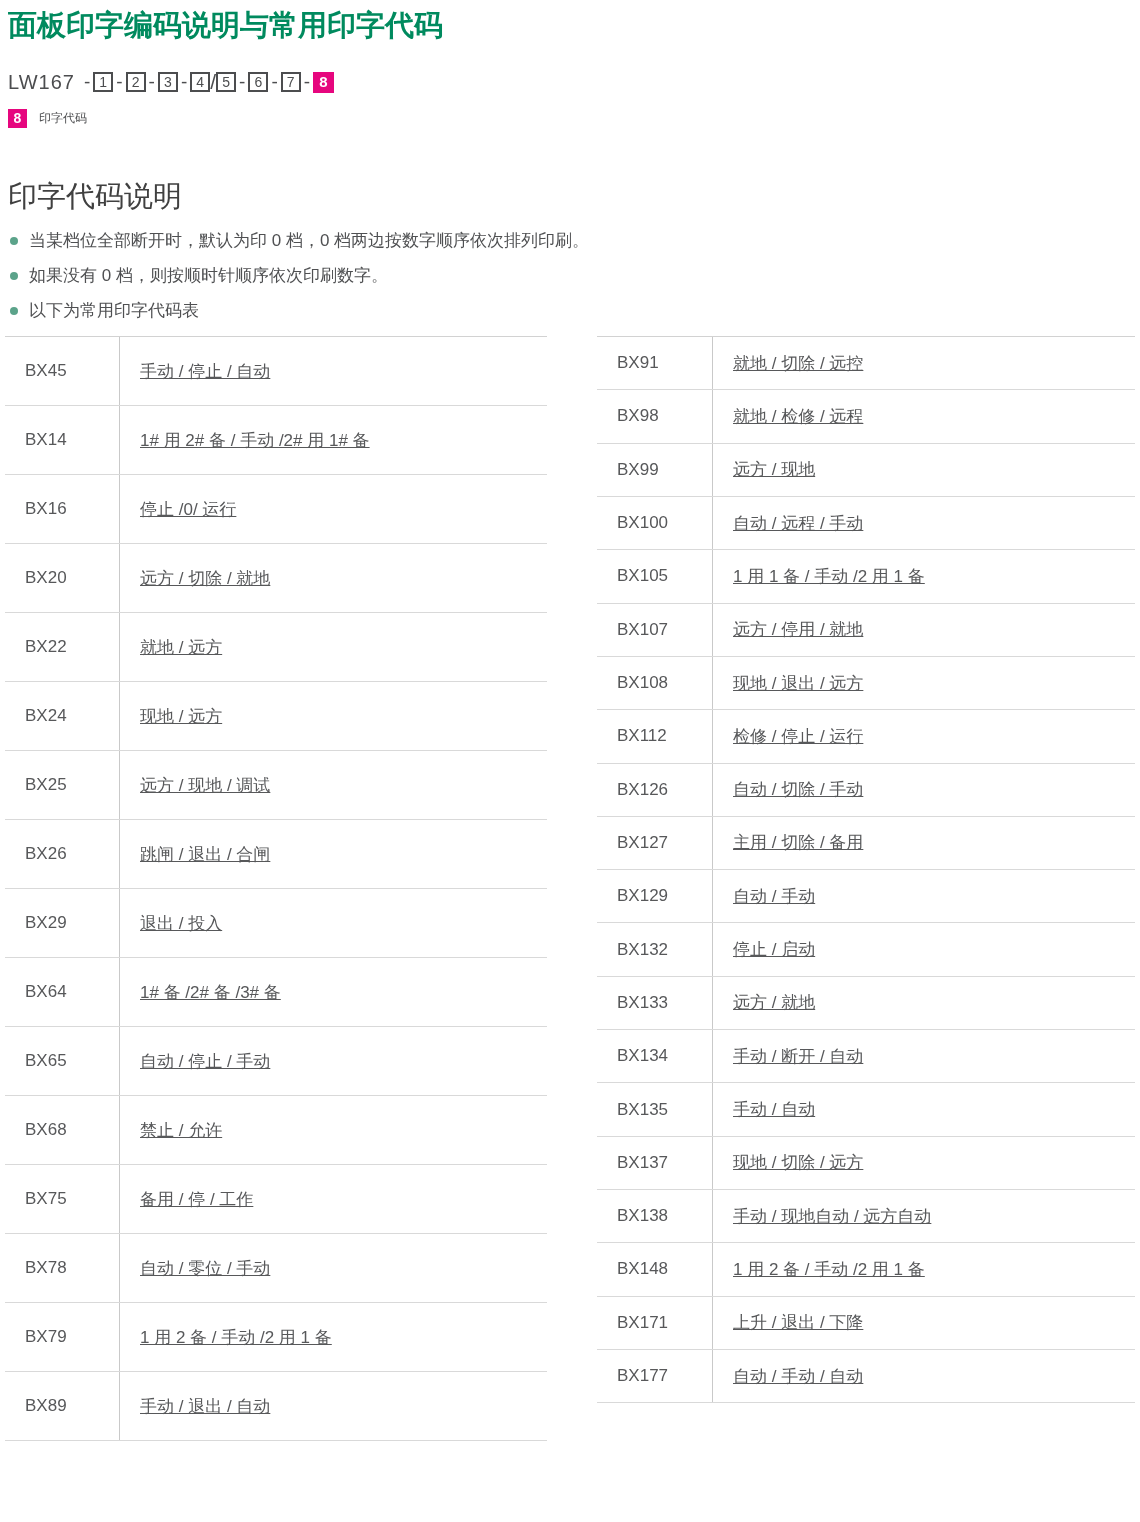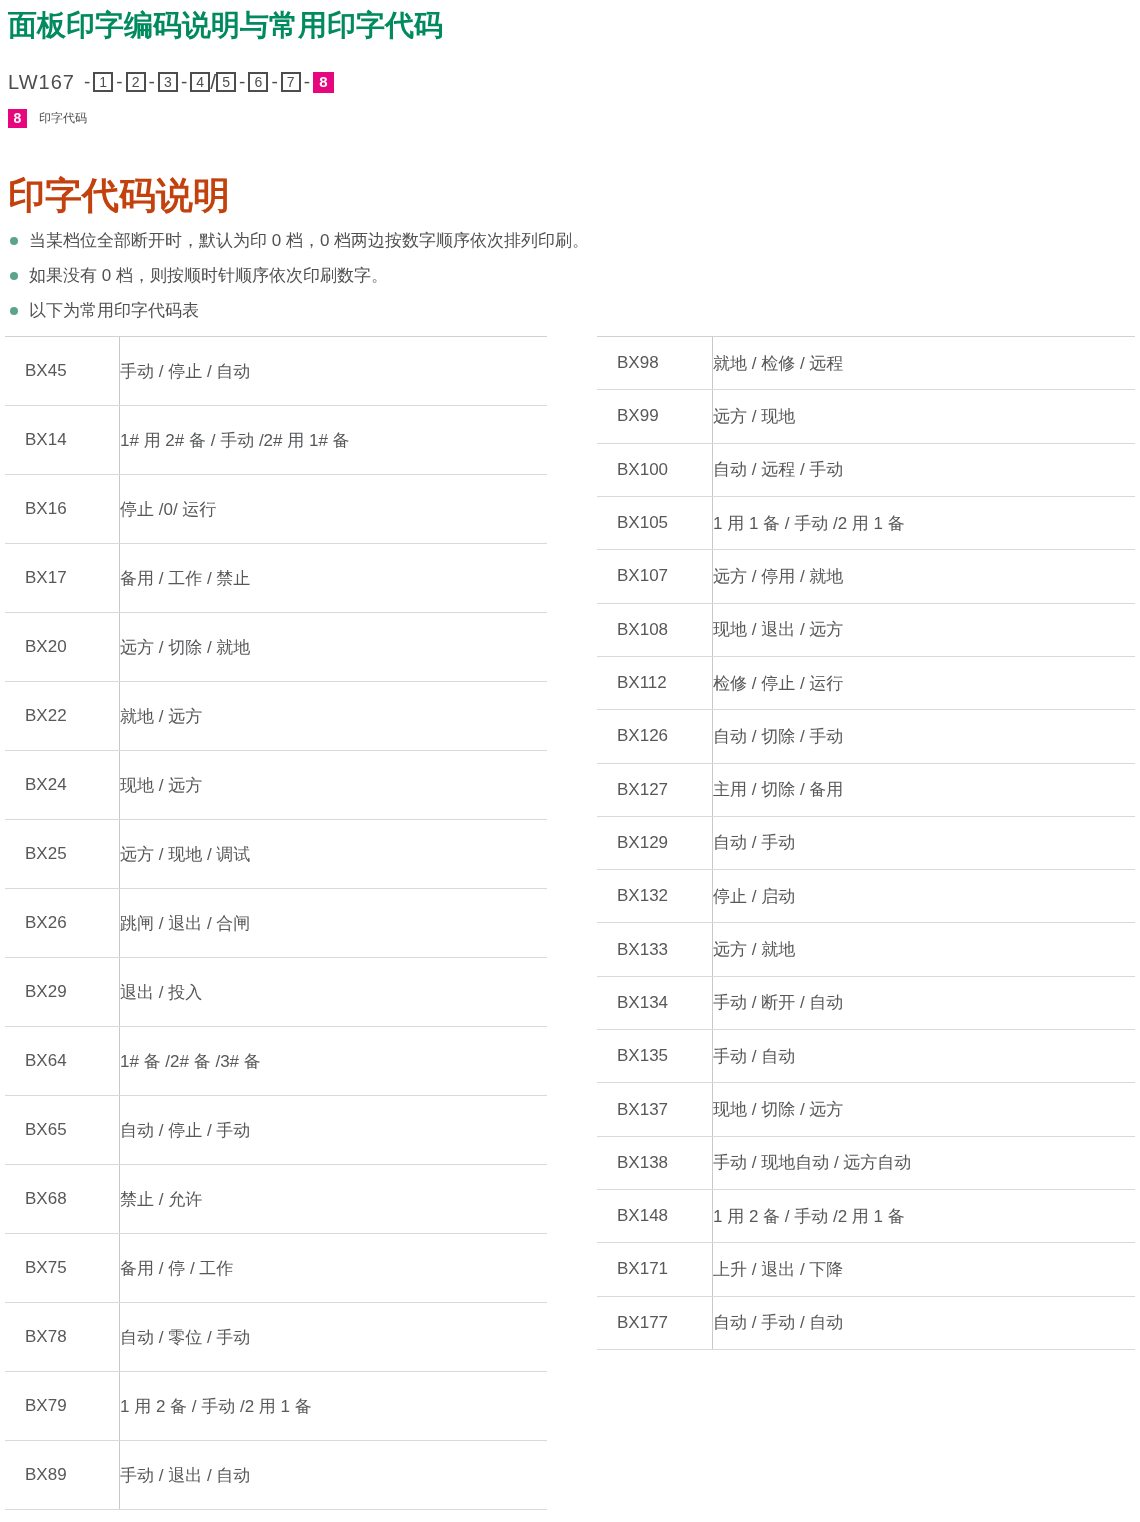--- a/index.html
+++ b/index.html
@@ -38,22 +38,22 @@
   }
   .legend { margin:13px 0 0 8px; height:22px; display:flex; align-items:center; }
   .legend-box {
     width:19px; height:19px; background:#e6067e; color:#fff;
     display:inline-flex; align-items:center; justify-content:center;
     font-size:14px; font-weight:bold;
   }
   .legend-label { margin-left:12px; font-size:12px; color:#4c4d4f; }
   .section-heading {
     margin:48px 0 0 8px;
-    font-size:37px; line-height:38px; font-weight:bold;
-    color:#c2410c;
+    font-size:29px; line-height:38px; font-weight:normal;
+    color:#404040;
   }
   .bullets { list-style:none; margin:8px 0 0 0; padding:0 0 0 10px; }
   .bullets li {
     line-height:35px; font-size:17px; color:#4f5052;
     display:flex; align-items:center;
   }
   .dot {
     width:8px; height:8px; border-radius:50%;
     background:#5ba38a; flex-shrink:0; margin-right:11px;
   }
@@ -67,22 +67,22 @@
   .tbl-right .row { width:538px; height:53.32px; }
   .tbl .code {
     box-sizing:border-box; flex-shrink:0;
     padding-left:20px; display:flex; align-items:center;
     font-size:17px; color:#57585a;
   }
   .tbl-left .code  { width:114px; }
   .tbl-right .code { width:115px; }
   .tbl .desc {
     flex:1; border-left:1px solid #c9c9c9;
-    display:flex; align-items:center;
-    font-size:17px; color:#57585a;
+    padding-left:20px; display:flex; align-items:center;
+    font-size:17px; color:#57585a;text-decoration:underline;
   }
 </style>
 </head>
 <body>
 
 <div class="page">
 
   <h1 class="title">面板印字编码说明与常用印字代码</h1>
 
   <div class="model-line">
@@ -137,24 +137,20 @@
         </div>
         <div class="row">
           <div class="code">BX14</div>
           <div class="desc">1# 用 2# 备 / 手动 /2# 用 1# 备</div>
         </div>
         <div class="row">
           <div class="code">BX16</div>
           <div class="desc">停止 /0/ 运行</div>
         </div>
         <div class="row">
-          <div class="code">BX17</div>
-          <div class="desc">备用 / 工作 / 禁止</div>
-        </div>
-        <div class="row">
           <div class="code">BX20</div>
           <div class="desc">远方 / 切除 / 就地</div>
         </div>
         <div class="row">
           <div class="code">BX22</div>
           <div class="desc">就地 / 远方</div>
         </div>
         <div class="row">
           <div class="code">BX24</div>
           <div class="desc">现地 / 远方</div>
@@ -195,20 +191,24 @@
           <div class="code">BX79</div>
           <div class="desc">1 用 2 备 / 手动 /2 用 1 备</div>
         </div>
         <div class="row">
           <div class="code">BX89</div>
           <div class="desc">手动 / 退出 / 自动</div>
         </div>
       </div>
     <div class="tbl tbl-right">
         <div class="row">
+          <div class="code">BX91</div>
+          <div class="desc">就地 / 切除 / 远控</div>
+        </div>
+        <div class="row">
           <div class="code">BX98</div>
           <div class="desc">就地 / 检修 / 远程</div>
         </div>
         <div class="row">
           <div class="code">BX99</div>
           <div class="desc">远方 / 现地</div>
         </div>
         <div class="row">
           <div class="code">BX100</div>
           <div class="desc">自动 / 远程 / 手动</div>

